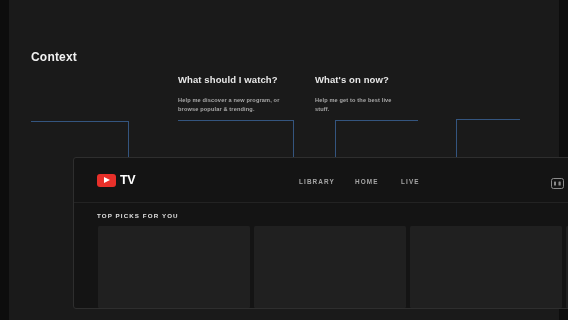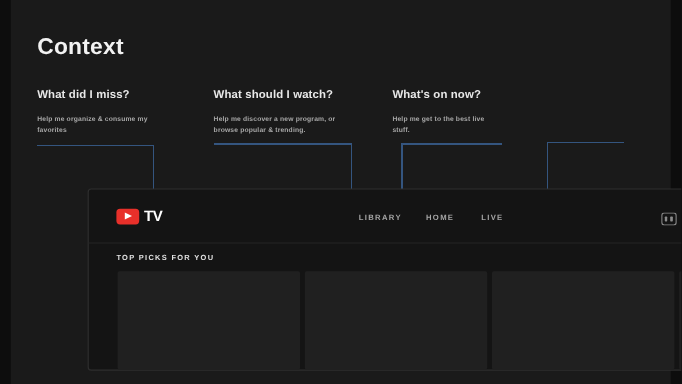--- a/index.html
+++ b/index.html
@@ -18,22 +18,22 @@
   
   .edge-band {
     position: absolute; top: 0; height: 320px; width: 9px;
     background: #0d0d0d;
   }
   .edge-band.left { left: 0; }
   .edge-band.right { right: 0; }
 
   #page-title {
     position: absolute;
-    left: 31px; top: 29px;
-    font-size: 19px;
+    left: 31px; top: 50px;
+    font-size: 12px;
     font-weight: bold;
     color: #f2f2f2;
     letter-spacing: 0.2px;
   }
 
   .col { position: absolute; top: 74px; }
   .col-title {
     font-size: 9.5px;
     font-weight: bold;
     color: #e8e8e8;
@@ -130,31 +130,27 @@
 </head>
 <body>
 
 <div id="stage">
 
   <div class="edge-band left"></div>
   <div class="edge-band right"></div>
 
   <div id="page-title">Context</div>
 
-  <div class="col" style="left:31px;width:140px">
-    <div class="col-title">What did I miss?</div>
-    <div class="col-desc" style="width:105px">Help me organize &amp; consume my favorites</div>
-  </div>
 
   <div class="col" style="left:178px;width:140px">
     <div class="col-title">What should I watch?</div>
     <div class="col-desc" style="width:118px">Help me discover a new program, or browse popular &amp; trending.</div>
   </div>
 
-  <div class="col" style="left:327px;width:120px">
+  <div class="col" style="left:315px;width:120px">
     <div class="col-title">What's on now?</div>
     <div class="col-desc" style="width:92px">Help me get to the best live stuff.</div>
   </div>
 
 
   <svg id="connectors">
 
     <path d="M31,121 H128 V183 H219" fill="none" stroke="#34557f" stroke-width="1" shape-rendering="crispEdges"></path>
     <circle cx="221" cy="183" r="2.4" fill="#5b8fc9"></circle>
 

